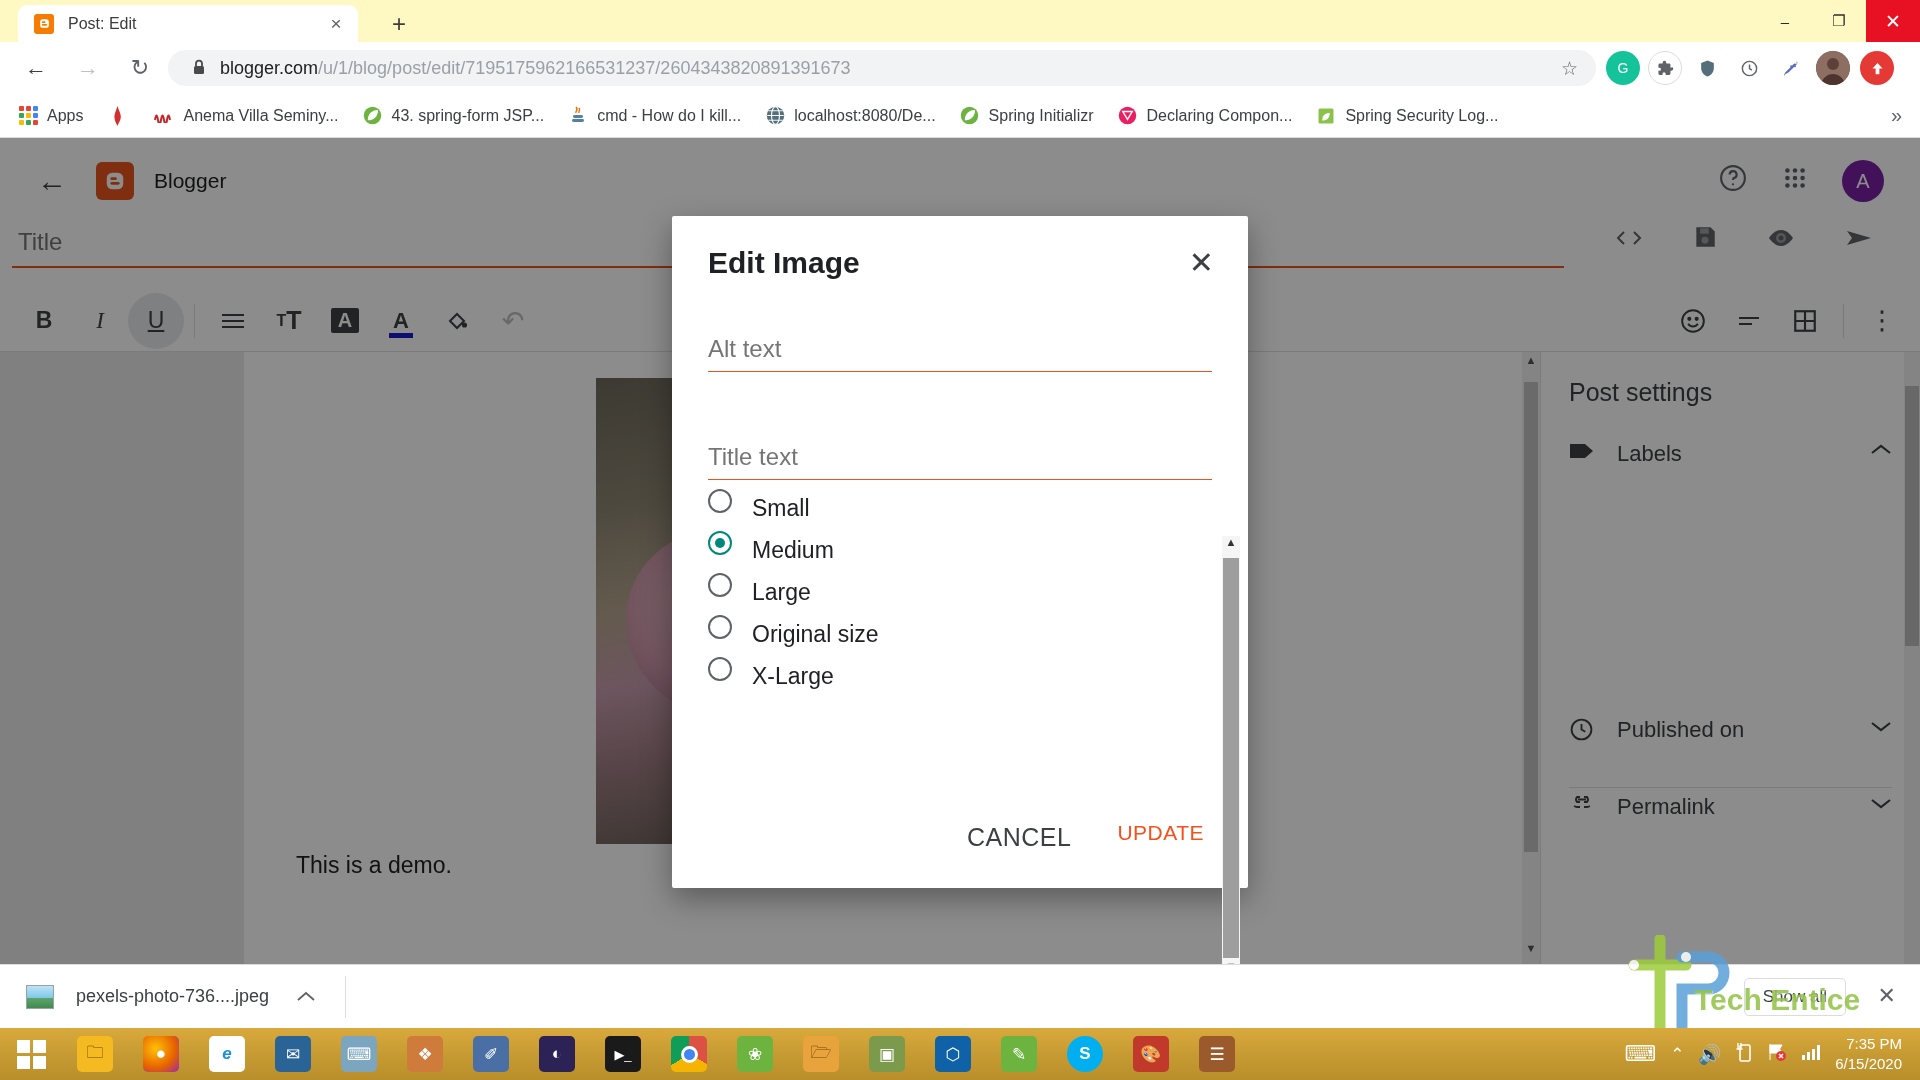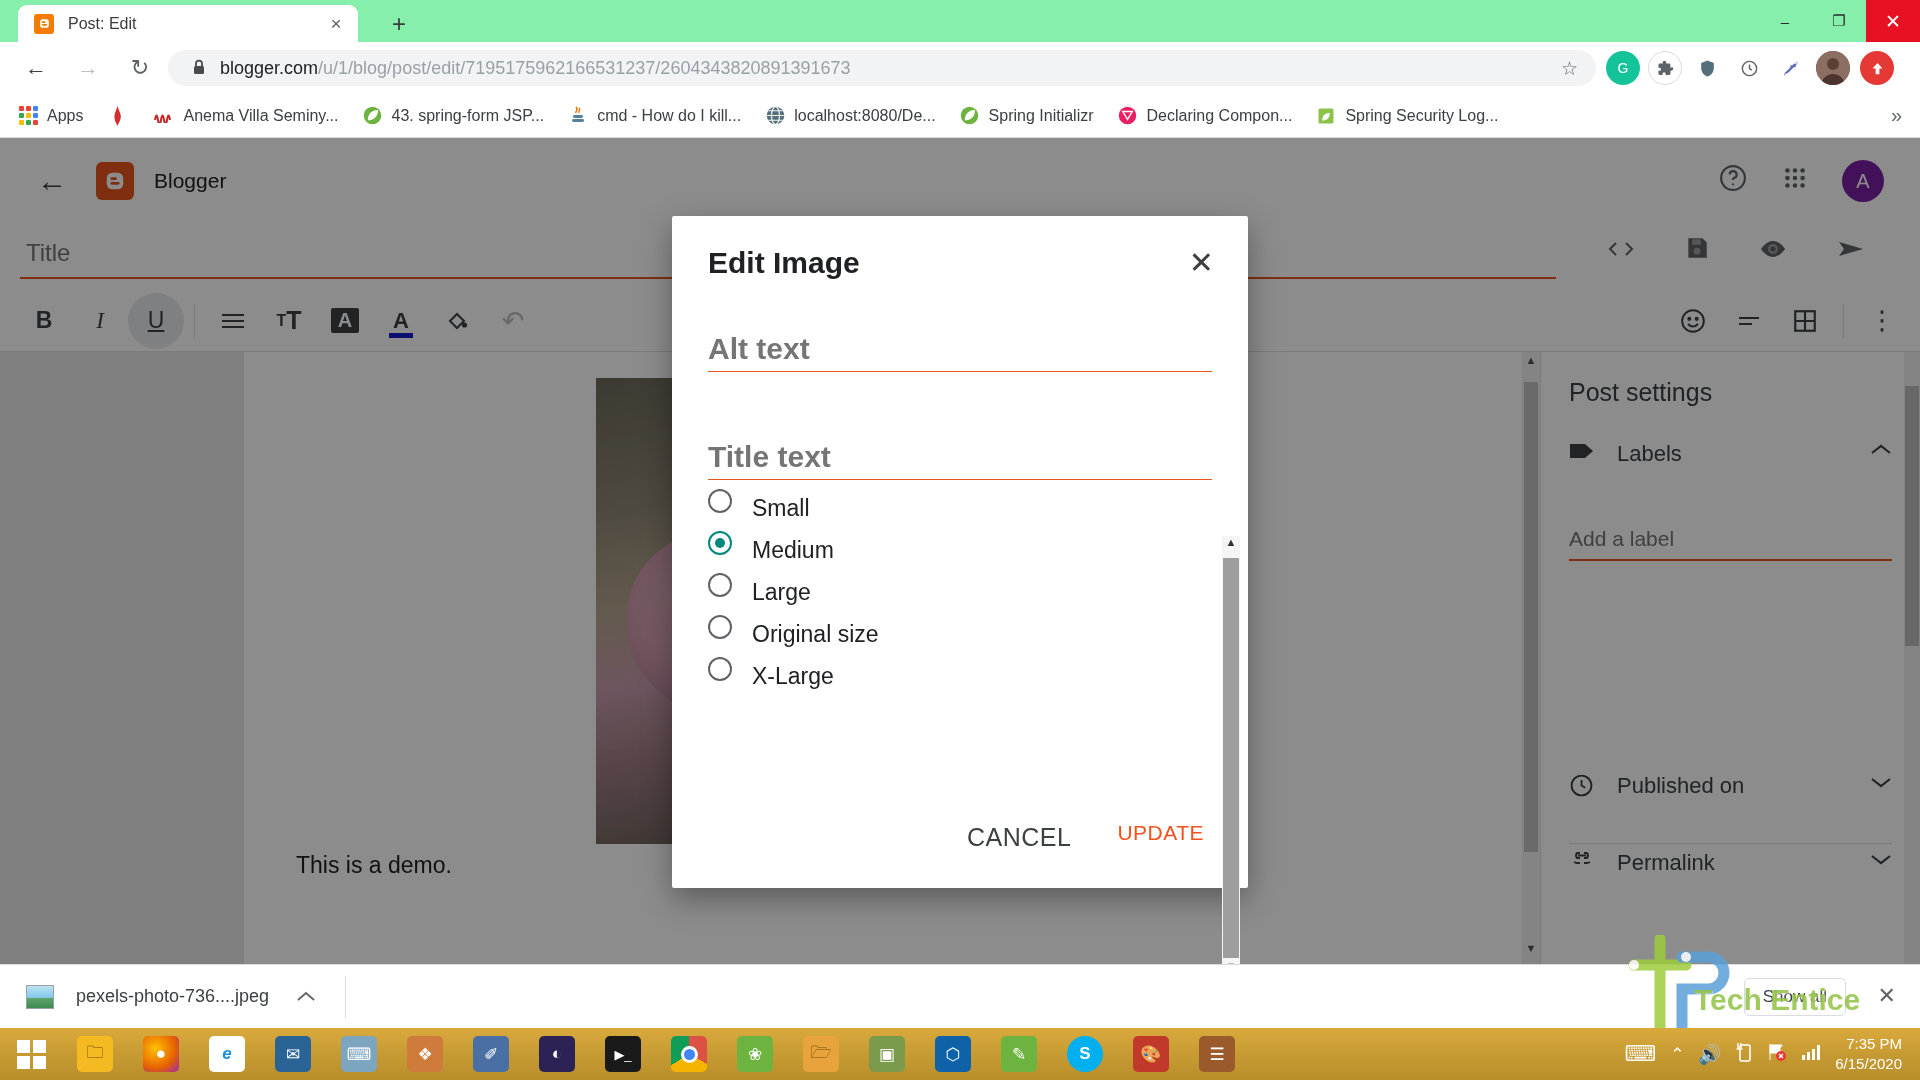--- a/index.html
+++ b/index.html
@@ -6,21 +6,21 @@
   html, body {
     width: 1920px; height: 1080px;
     overflow: hidden;
     font-family: "Liberation Sans", sans-serif;
     background: #fff;
   }
 
   
   .chrome-topbar {
     position: absolute; top: 0; left: 0; width: 1920px; height: 42px;
-    background: #86efac;
+    background: #fef9c3;
   }
   .tabstrip { position: absolute; top: 0; left: 0; height: 42px; width: 100%; }
   .tab {
     position: absolute; left: 18px; top: 5px; width: 340px; height: 37px;
     background: #fff; border-radius: 9px 9px 0 0;
     display: flex; align-items: center; padding: 0 10px 0 16px;
   }
   .tab-favicon {
     width: 20px; height: 20px; background: #F57C00; border-radius: 3px;
     display:flex;align-items:center;justify-content:center;flex:none;
@@ -100,21 +100,21 @@
   .bh-logo {
     width:38px;height:38px;background:#E8541C;border-radius:6px;margin-left:18px;
     display:flex;align-items:center;justify-content:center;color:#fff;font-size:23px;font-weight:bold;
   }
   .bh-title { font-size: 21px; color:#202124; margin-left: 20px; }
   .bh-right { margin-left:auto; display:flex; align-items:center; gap: 34px; padding-right: 10px;}
   .bh-ico { font-size: 28px; color:#5f6368; }
   .bh-avatar { width:42px;height:42px;border-radius:50%;background:#7B1FA2;color:#fff;
     display:flex;align-items:center;justify-content:center;font-size:20px;}
 
-  .title-row { height: 66px; display:flex; align-items:center; padding: 0 20px; }
+  .title-row { height: 66px; display:flex; align-items:flex-start; padding: 0 12px; }
   .title-input {
     flex:1; border:none; border-bottom: 2px solid #E8541C; height: 44px;
     font-size: 24px; color:#5f6368; padding: 0 6px 6px 6px; outline:none; background:transparent;
     max-width: 1600px;
   }
   .title-actions { display:flex; align-items:center; gap: 48px; padding: 0 34px 12px 50px; }
   .ta-ico { font-size: 26px; color:#5f6368; }
 
   .editor-toolbar {
     height: 62px; display:flex; align-items:center; background:#fff;
@@ -172,21 +172,21 @@
     position:absolute; left: 672px; top: 216px; width: 576px; height: 672px;
     background:#fff; box-shadow: 0 11px 30px rgba(0,0,0,.35); border-radius: 2px;
   }
   .modal-head { display:flex; align-items:center; padding: 30px 34px 0 36px; }
   .modal-title { font-size: 30px; font-weight: bold; color:#202124; }
   .modal-x { margin-left:auto; font-size: 30px; color:#3c4043; line-height:1; }
   .modal-body { position:absolute; top: 110px; left:0; width: 576px; height: 452px; overflow:hidden; }
   .mb-inner { padding: 0 36px; }
   .m-input {
     width: 100%; border:none; border-bottom: 1.5px solid #E8541C; height: 46px;
-    font-size: 30px; color:#5f6368; outline:none; background:transparent;font-weight:bold;
+    font-size: 24px; color:#5f6368; outline:none; background:transparent;
   }
   .m-gap { height: 62px; }
   .m-size-title { font-size: 24px; font-weight: bold; color:#202124; margin: 54px 0 20px 0; }
   .radio-row { display:flex; align-items:center; height: 42px; margin-bottom: 0px; }
   .radio {
     width: 24px; height: 24px; border-radius:50%; border: 2.5px solid #5f6368;
     flex:none; position:relative; margin-right: 20px;
   }
   .radio.sel { border-color:#00897B; }
   .radio.sel::after {
@@ -567,21 +567,20 @@
               <path d="M1 3h15l8 7-8 7H1z"></path>
             </svg>
         </span>
         <span class="sb-label">Labels</span>
         <span class="sb-chev">
           <svg width="22" height="14" viewBox="0 0 22 14" fill="none" stroke="#3c4043" stroke-width="2.2">
               <path d="M2 10l9-7 9 7"></path>
             </svg>
         </span>
       </div>
-      <input class="sb-input" placeholder="Add a label" style="">
       <div class="sb-spacer"></div>
 
       <div class="sb-row">
         <span class="sb-ico">
           <svg width="25" height="25" viewBox="0 0 24 24" fill="none" stroke="#3c4043" stroke-width="1.8">
               <circle cx="12" cy="12" r="9.5"></circle>
               <path d="M12 6.8V12l3.6 2.2"></path>
             </svg>
         </span>
         <span class="sb-label">Published on</span>

